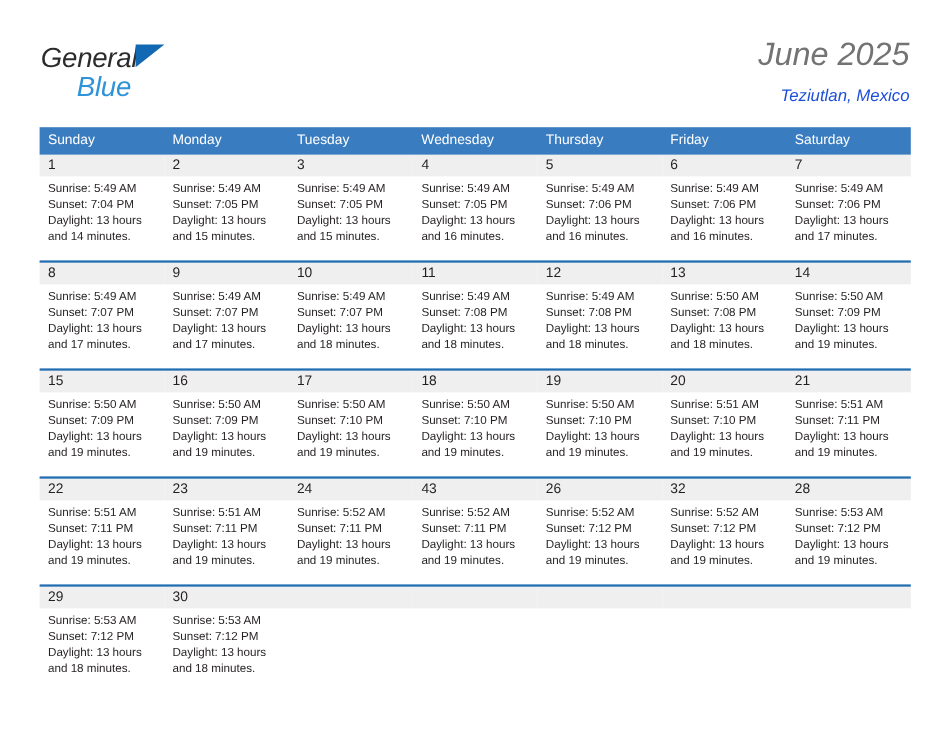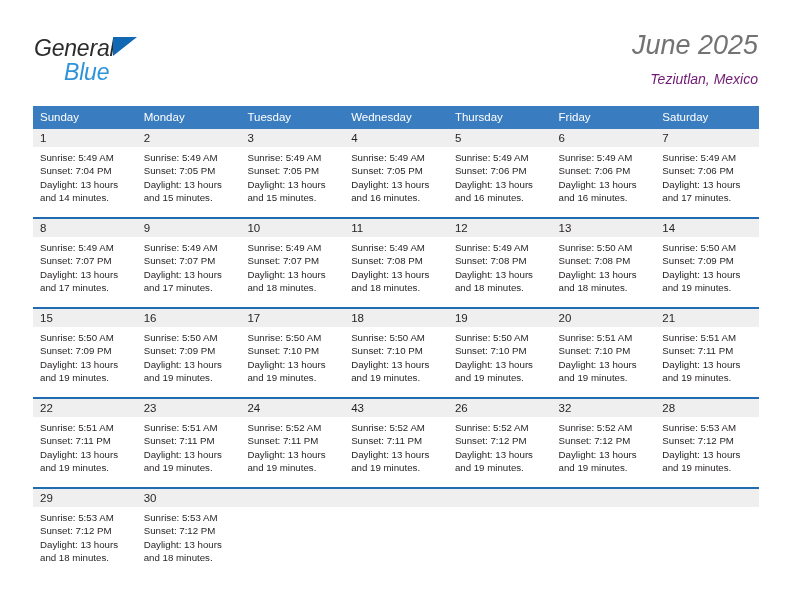--- a/index.html
+++ b/index.html
@@ -77,36 +77,37 @@
     text-align: right;
   }
   .cal-title {
     font-size: 27px;
     color: #737373;
     line-height: 34px;
     white-space: nowrap;
   }
   .cal-subtitle {
     font-size: 14px;
-    color: #701a75;
+    color: #1d4ed8;
     line-height: 20px;
     margin-top: 7px;
     white-space: nowrap;
   }
 
   
   .calendar {
     position: absolute;
     left: 33px;
     top: 106px;
     width: 726px;
   }
   .dow-row {
     display: flex;
     background: #3a7cc0;
+    justify-content: center;
   }
   .dow {
     flex: 1 1 0;
     min-width: 0;
     box-sizing: border-box;
     color: #ffffff;
     font-size: 11.5px;
     line-height: 17px;
     padding: 3px 0 3px 7px;
   }

